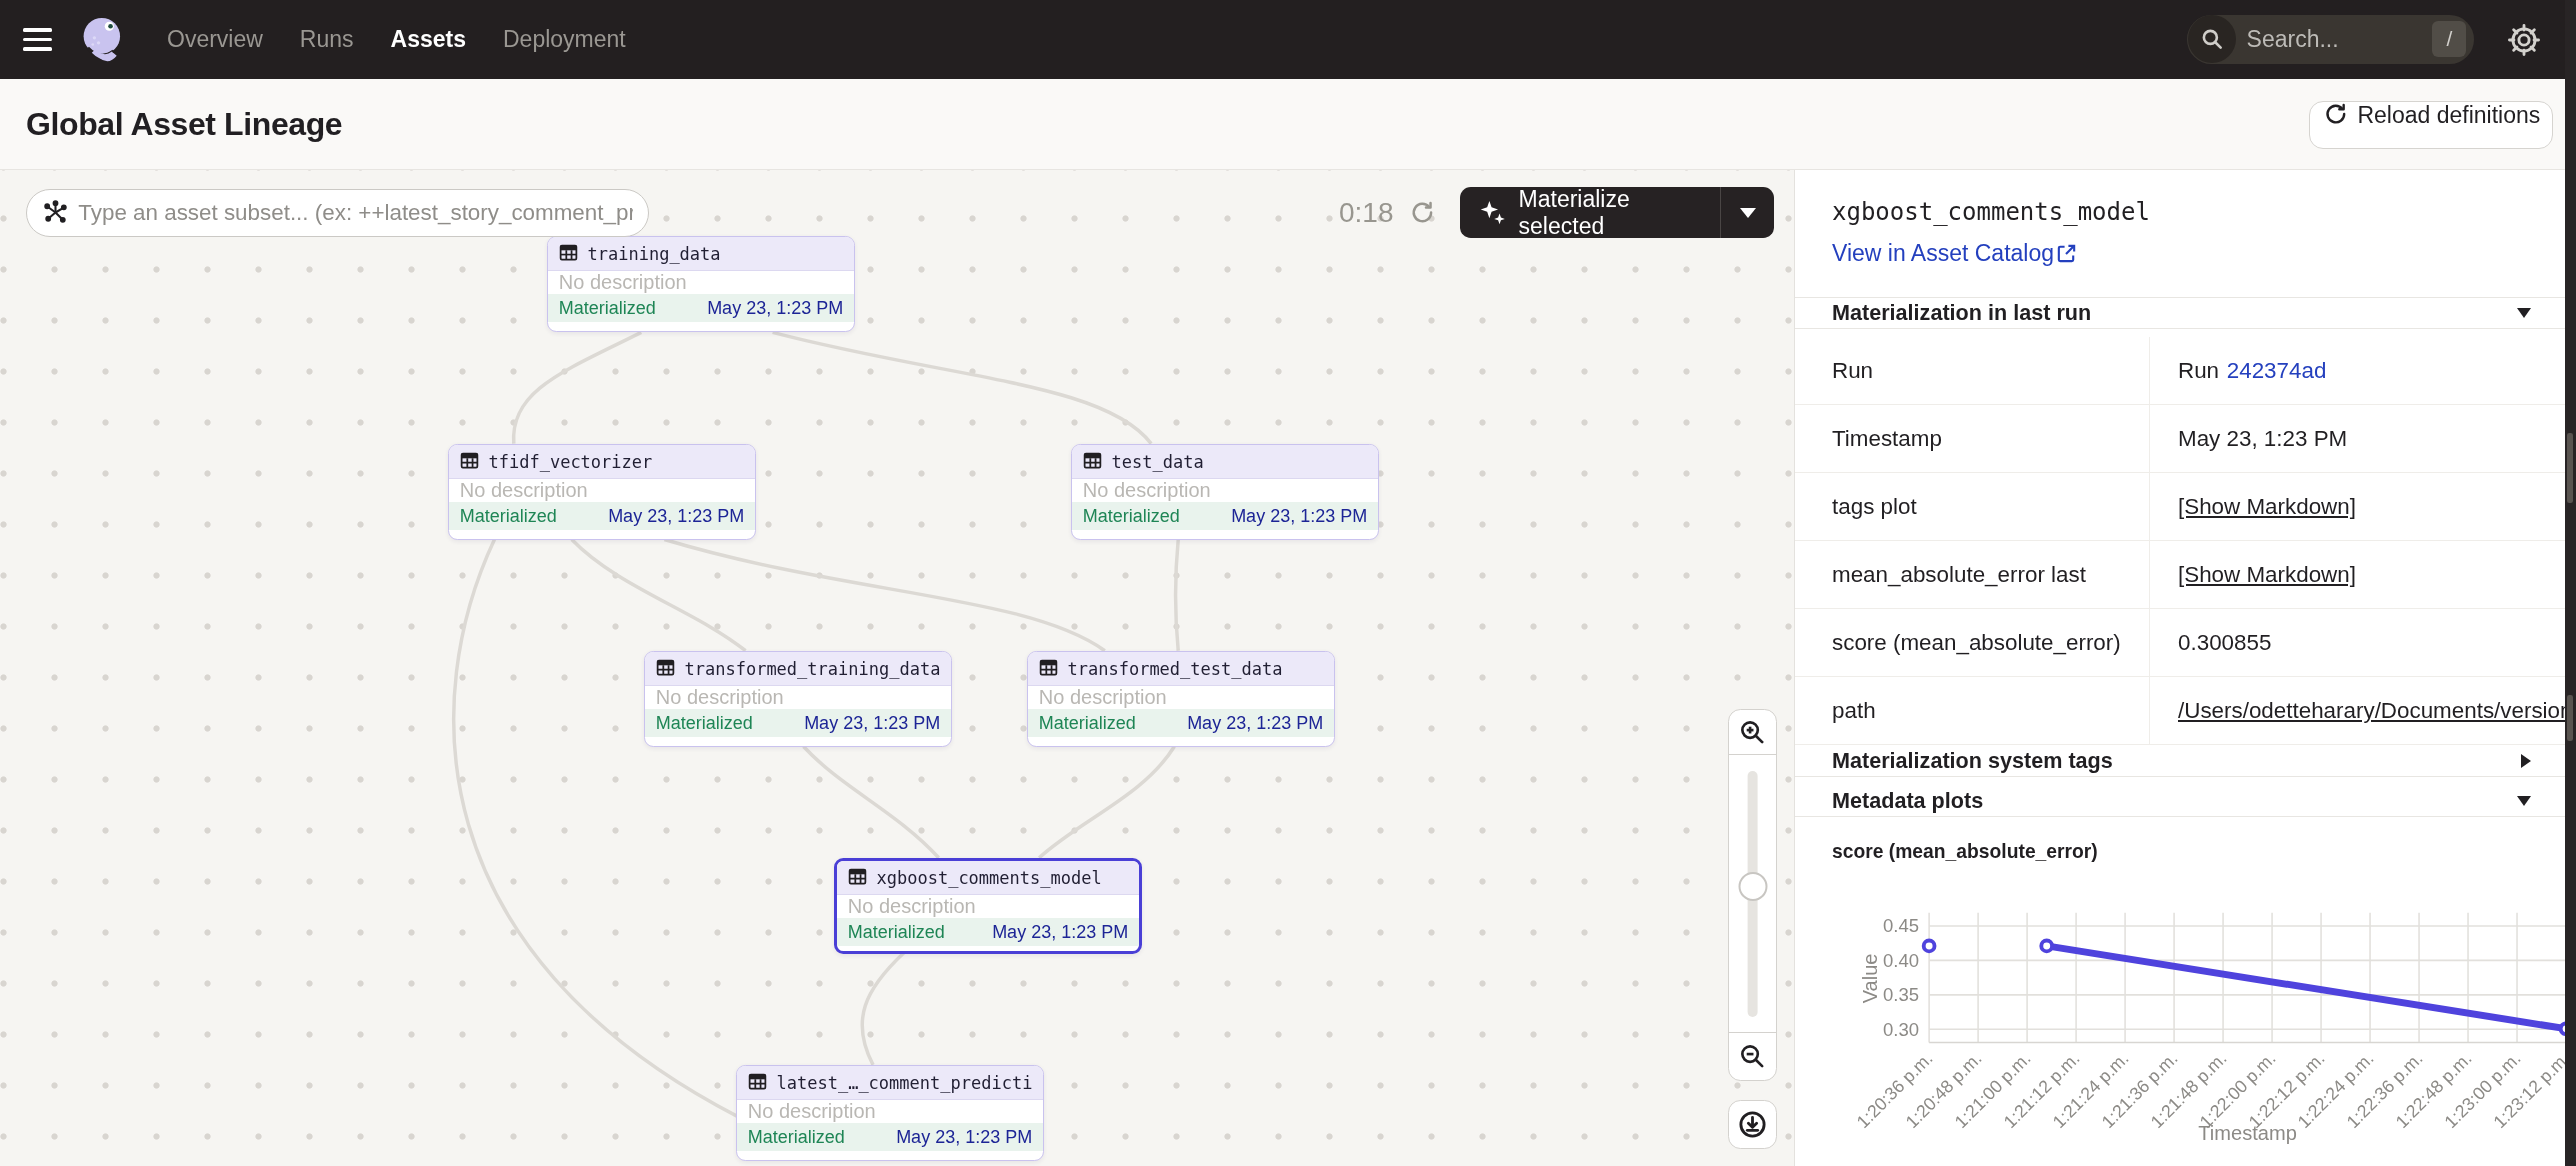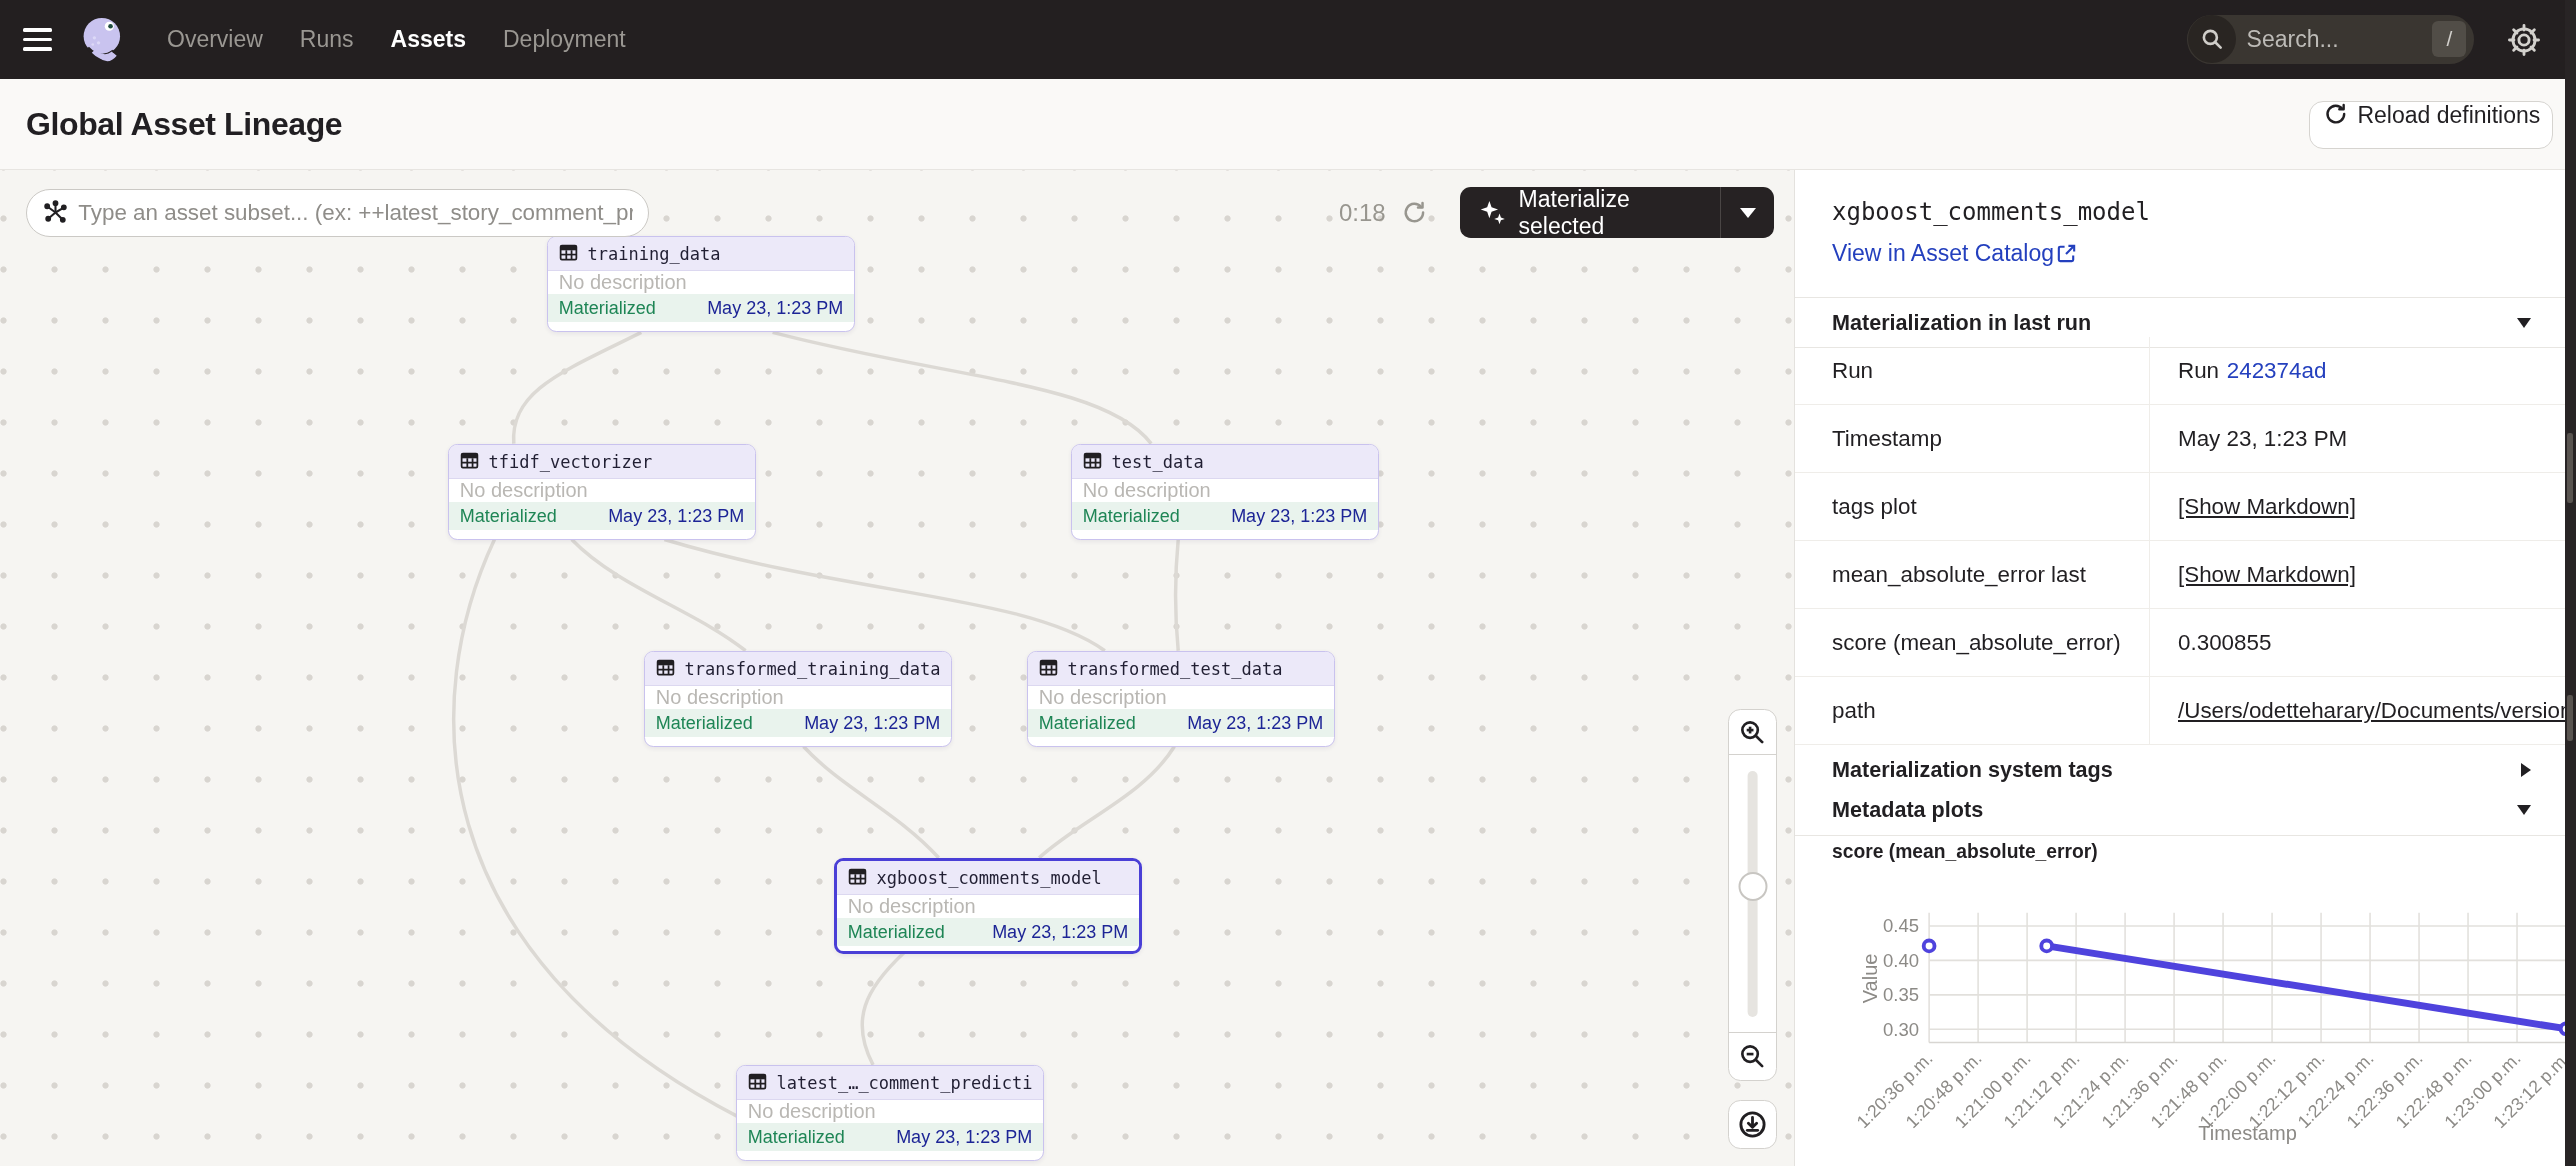--- a/index.html
+++ b/index.html
@@ -30,21 +30,21 @@
 
 
 .main{position:absolute;left:0;top:170px;width:2576px;height:997px}
 .graph{position:absolute;left:0;top:0;width:1794px;height:997px;background:#F6F5F2;background-image:radial-gradient(circle,#D8D5D0 2.7px,transparent 3.5px);background-size:51px 51px;background-position:29px 23px;overflow:hidden}
 .edges{position:absolute;left:0;top:0;pointer-events:none}
 .edges path{stroke:#DCD9D4;stroke-width:4.5;fill:none}
 
 .filter-input{position:absolute;left:26px;top:18.5px;width:623px;height:48px;background:#fff;border:1.5px solid #CBC9C5;border-radius:25px;display:flex;align-items:center;gap:10.8px;padding:0 15.5px;overflow:hidden}
 .filter-input input{border:none;outline:none;font-size:22.4px;color:#6d6b67;flex:1;min-width:0;font-family:inherit;background:transparent;white-space:nowrap}
 .filter-input input::placeholder{color:#8F8D89}
-.timer-wrap{position:absolute;left:1339px;top:18.5px;height:48px;display:flex;align-items:center;gap:14px;color:#98968F;font-size:24px}
+.timer-wrap{position:absolute;left:1339px;top:18.5px;height:48px;display:flex;align-items:center;gap:14px;color:#98968F;font-size:28px}
 .mat-btn{position:absolute;left:1460px;top:17px;width:314px;height:51px;background:#262223;border-radius:10.8px;display:flex;align-items:center;color:#fff;cursor:pointer}
 .mat-main{display:flex;align-items:center;gap:12.4px;padding-left:18.5px;font-size:23px;flex:1}
 .mat-divider{width:1.5px;height:51px;background:#4A4645}
 .mat-caret{width:53px;display:flex;align-items:center;justify-content:center;cursor:pointer}
 .caret-down{width:0;height:0;border-left:8.5px solid transparent;border-right:8.5px solid transparent;border-top:10px solid #fff}
 
 
 .node{position:absolute;width:308px;height:96px;background:#fff;border:1.5px solid #C9C2EE;border-radius:9.3px;box-shadow:0 1.5px 4.6px rgba(40,35,80,.07);cursor:pointer;overflow:hidden}
 .node.selected{border:3.9px solid #4A3FD6}
 .node-header{height:34px;background:#ECE9F9;border-bottom:0.8px solid #DCD8F0;display:flex;align-items:center;gap:8.5px;padding:0 10px}
@@ -61,21 +61,21 @@
 .zoom-btn.bottom{border-top:1.5px solid #D4D2CE;height:48px}
 .slider-area{flex:1;position:relative}
 .slider-track{position:absolute;left:50%;transform:translateX(-50%);top:15.5px;bottom:15.5px;width:10.8px;border-radius:5.4px;background:#E6E4E0}
 .slider-handle{position:absolute;left:50%;top:117px;transform:translateX(-50%);width:29px;height:29px;border-radius:50%;background:#fff;border:2.3px solid #C8C6C2;cursor:grab}
 .dl-btn{position:absolute;left:1728px;top:930px;width:49px;height:49px;background:#fff;border:1.5px solid #D4D2CE;border-radius:12.4px;display:flex;align-items:center;justify-content:center;cursor:pointer}
 
 
 .panel{position:absolute;left:1794px;top:0;width:771px;height:997px;background:#fff;border-left:1.5px solid #E4E2DE;overflow:hidden}
 .asset-title{position:absolute;left:37px;top:28px;font-size:24px;color:#211F22}
 .catalog-link{position:absolute;left:37px;top:70px;display:flex;align-items:center;gap:1px;color:#2440BE;font-size:23px;cursor:pointer}
-.section-bar{position:absolute;left:0;width:100%;height:51px;background:#fff;display:flex;align-items:center;justify-content:space-between;padding:0 34px 0 37px;border-bottom:1.5px solid #E8E6E2;cursor:pointer}
+.section-bar{position:absolute;left:0;width:100%;height:32px;background:#fff;display:flex;align-items:center;justify-content:space-between;padding:0 34px 0 37px;border-bottom:1.5px solid #E8E6E2;cursor:pointer}
 .section-bar .lbl{font-size:21.6px;font-weight:700}
 .tri-down{width:0;height:0;border-left:7.7px solid transparent;border-right:7.7px solid transparent;border-top:10px solid #211F22}
 .tri-right{width:0;height:0;border-top:7.7px solid transparent;border-bottom:7.7px solid transparent;border-left:10px solid #211F22}
 .meta-table{position:absolute;left:0;top:167px;width:100%}
 .meta-row{display:flex;height:68px;border-bottom:1.5px solid #EFEDE9;align-items:stretch}
 .row-label{width:355px;padding-left:37px;border-right:1.5px solid #EFEDE9;display:flex;align-items:center;font-size:22.4px;flex:0 0 auto}
 .row-value{flex:1;min-width:0;padding-left:28px;display:flex;align-items:center;font-size:22.4px;white-space:nowrap;overflow:hidden}
 .row-value a{color:#2440BE;text-decoration:none;cursor:pointer}
 .row-value .ulink{color:#211F22;text-decoration:underline;cursor:pointer}
 .run-prefix{margin-right:7.7px}

